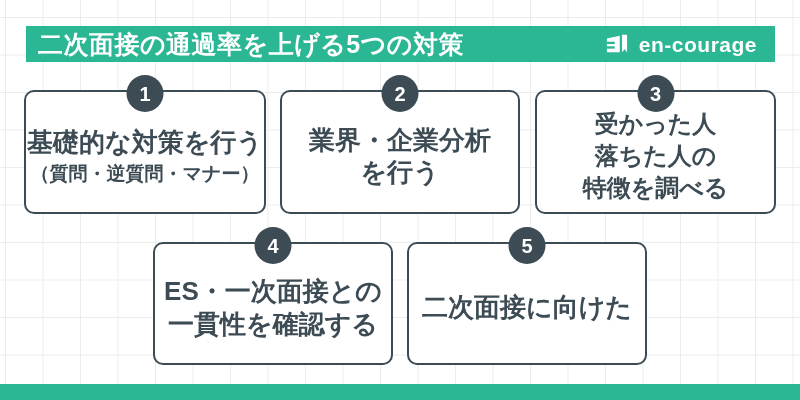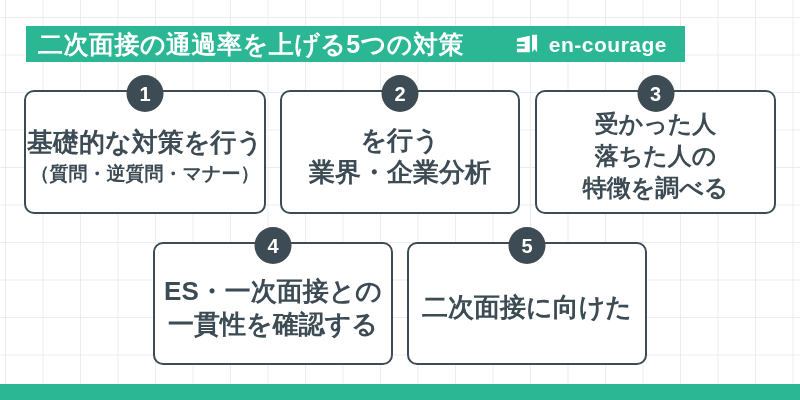--- a/index.html
+++ b/index.html
@@ -16,21 +16,21 @@
     background-color: #ffffff;
     background-image:
       linear-gradient(to right, #ececec 1px, transparent 1px),
       linear-gradient(to bottom, #ececec 1px, transparent 1px);
     background-size: 37.5px 37.5px;
     background-position: 5px 17px;
   }
   .header-bar {
     position: absolute;
     left: 26px; top: 26px;
-    width: 659px; height: 36px;
+    width: 749px; height: 36px;
     background: #2bb694;
     display: flex;
     align-items: center;
     justify-content: space-between;
     padding: 0 18px 0 12px;
   }
   .header-title {
     color: #ffffff;
     font-size: 25px;
     font-weight: 700;
@@ -121,22 +121,22 @@
   </div>
 
   <div class="card card-1">
     <div class="badge">1</div>
     <div class="card-line">基礎的な対策を行う</div>
     <div class="card-line small">（質問・逆質問・マナー）</div>
   </div>
 
   <div class="card card-2">
     <div class="badge">2</div>
+    <div class="card-line">業界・企業分析</div>
     <div class="card-line">を行う</div>
-    <div class="card-line">業界・企業分析</div>
   </div>
 
   <div class="card card-3">
     <div class="badge">3</div>
     <div class="card-line">受かった人</div>
     <div class="card-line">落ちた人の</div>
     <div class="card-line">特徴を調べる</div>
   </div>
 
   <div class="card card-4">

